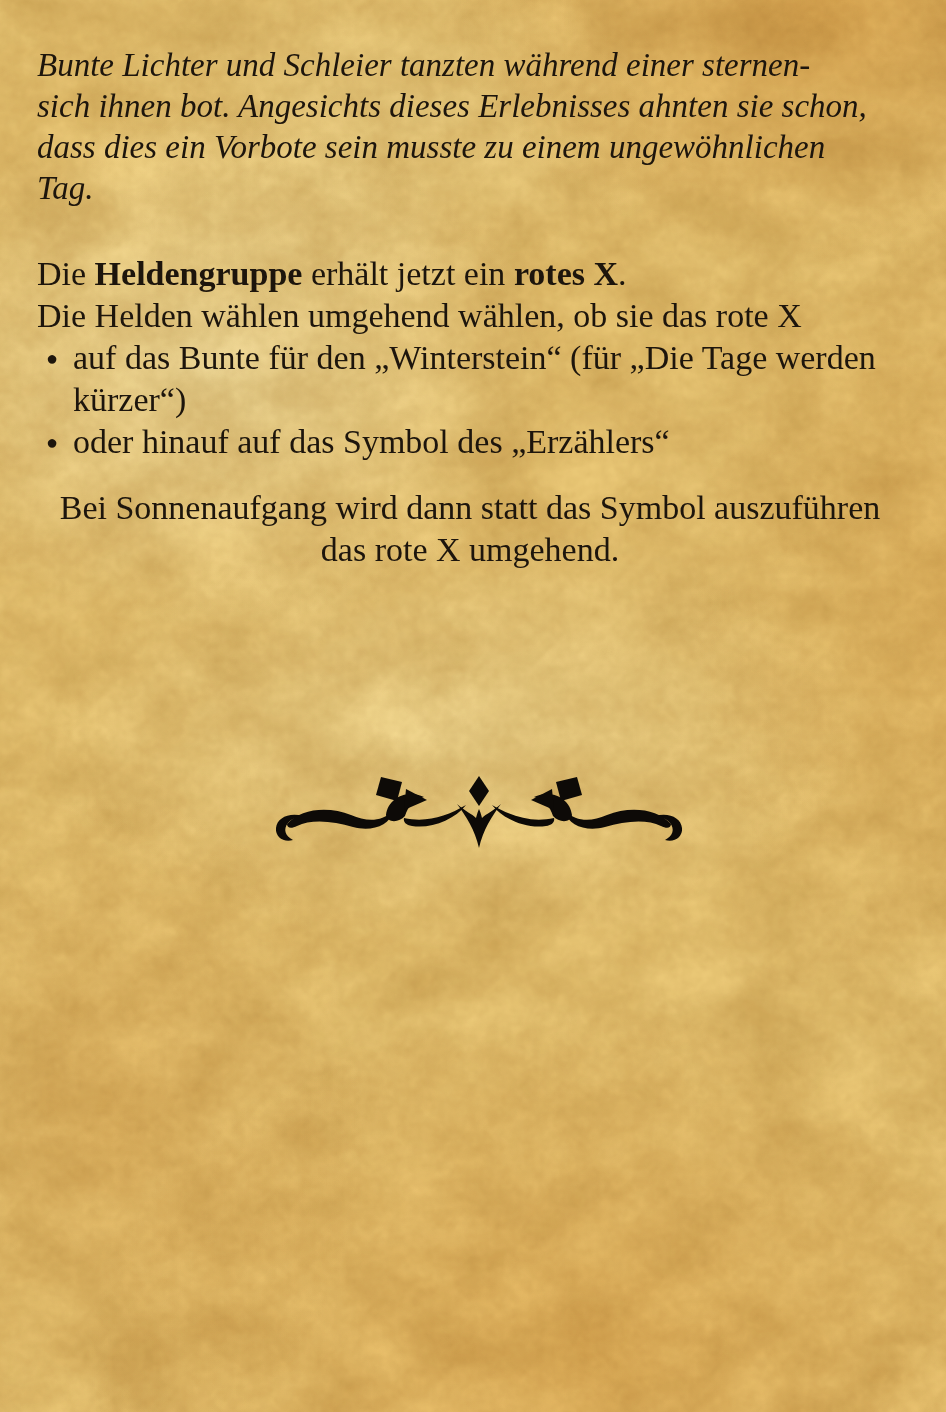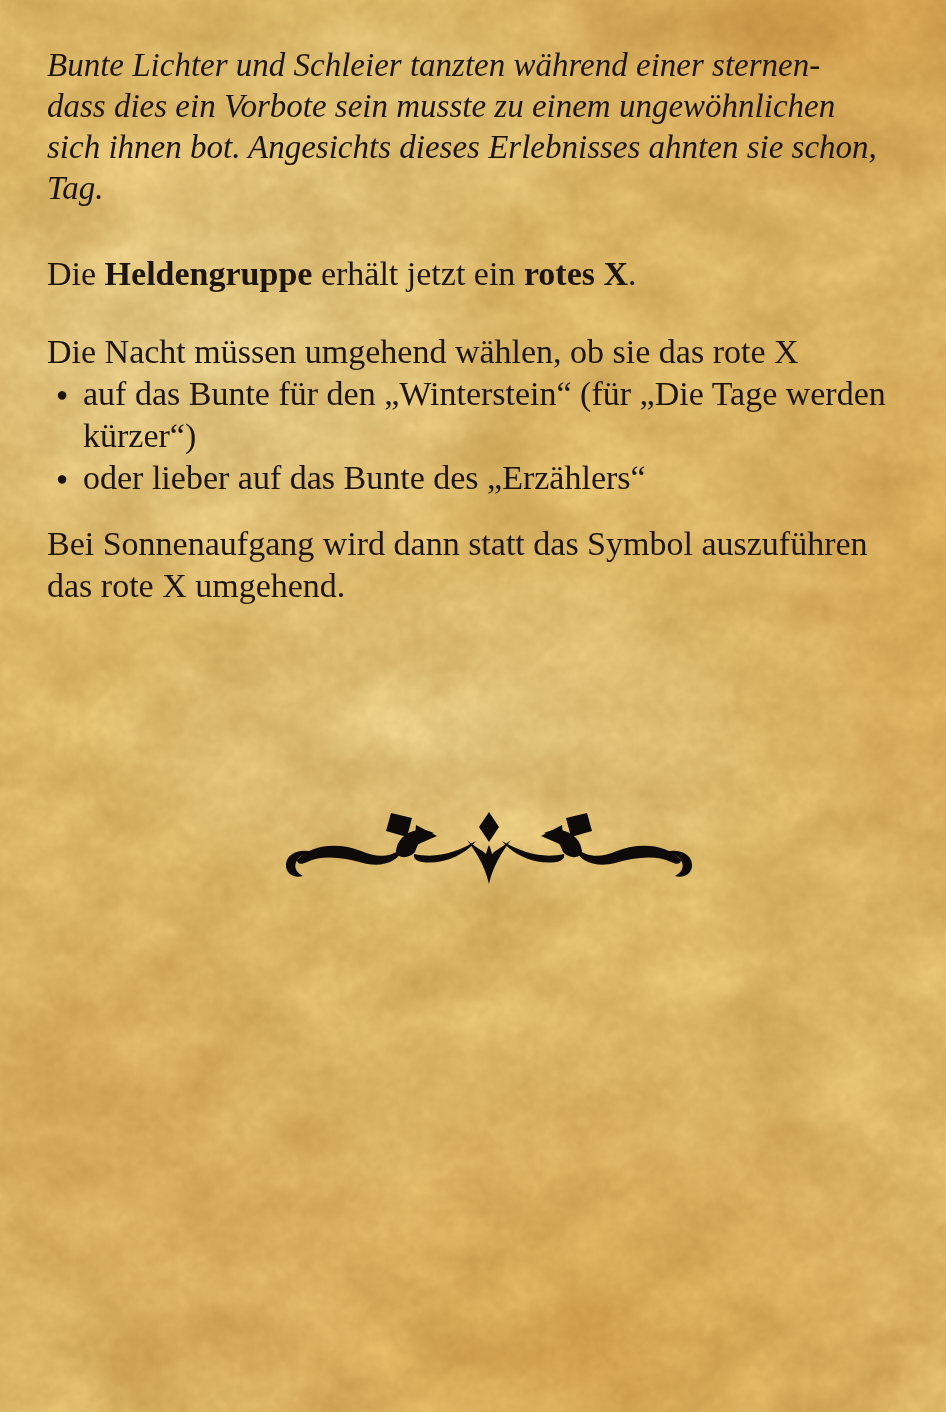--- a/index.html
+++ b/index.html
@@ -15,28 +15,28 @@
       radial-gradient(ellipse 760px 520px at 62% 96%, rgba(222,158,66,0.42), rgba(222,158,66,0) 66%),
       radial-gradient(ellipse 420px 560px at 12% 80%, rgba(210,148,62,0.28), rgba(210,148,62,0) 60%),
       radial-gradient(ellipse 560px 420px at 22% 26%, rgba(249,235,180,0.65), rgba(249,235,180,0) 62%),
       radial-gradient(ellipse 680px 340px at 48% 52%, rgba(248,232,172,0.48), rgba(248,232,172,0) 62%),
       radial-gradient(ellipse 500px 300px at 40% 9%,  rgba(246,226,158,0.45), rgba(246,226,158,0) 60%),
       #ecca78;
   }
   .texture{position:absolute;inset:0;width:100%;height:100%;mix-blend-mode:multiply;opacity:.34;pointer-events:none;}
   .grain{position:absolute;inset:0;width:100%;height:100%;mix-blend-mode:multiply;opacity:.12;pointer-events:none;}
   .content{
-    position:absolute;left:47px;top:45px;width:866px;
+    position:absolute;left:37px;top:45px;width:866px;
     color:#1d150c;font-size:34px;line-height:42px;
   }
   .line{white-space:nowrap;}
   .intro{font-style:italic;line-height:41px;font-size:33px;margin-bottom:44px;}
-  .award{margin-bottom:36px;}
+  .award{}
   .choice{margin-bottom:24px;}
-  .sunrise{margin-bottom:0;}
+  .sunrise{margin-bottom:0;text-align:center;}
   b{font-weight:bold;}
   .bullet-row{display:flex;}
   .bullet{
     flex:0 0 36px;padding-left:9px;box-sizing:border-box;
     font-size:20px;line-height:42px;
   }
   .cont-line{margin-left:36px;white-space:nowrap;}
   .flourish-wrap{margin-top:199px;width:420px;margin-left:auto;margin-right:auto;position:relative;left:9px;}
   .flourish-wrap svg{display:block;}
 </style>
@@ -58,39 +58,39 @@
       <feTurbulence type="fractalNoise" baseFrequency="0.09 0.09" numOctaves="2" seed="11" result="n2"></feTurbulence>
       <feColorMatrix in="n2" type="matrix" values="0 0 0 0 0.40  0 0 0 0 0.26  0 0 0 0 0.08  0.8 0.8 0.8 0 -0.7"></feColorMatrix>
     </filter>
     <rect width="100%" height="100%" filter="url(#fine)"></rect>
   </svg>
 
   <div class="content">
 
     <div class="intro">
       <div class="line">Bunte Lichter und Schleier tanzten während einer sternen-</div>
+      <div class="line">sich ihnen bot. Angesichts dieses Erlebnisses ahnten sie schon,</div>
       <div class="line">dass dies ein Vorbote sein musste zu einem ungewöhnlichen</div>
-      <div class="line">sich ihnen bot. Angesichts dieses Erlebnisses ahnten sie schon,</div>
       <div class="line">Tag.</div>
     </div>
 
     <div class="award">
       <div class="line"><span>Die </span><b>Heldengruppe</b><span> erhält jetzt ein </span><b>rotes X</b><span>.</span></div>
     </div>
 
     <div class="choice">
-      <div class="line">Die Nacht müssen umgehend wählen, ob sie das rote X</div>
+      <div class="line">Die Helden wählen umgehend wählen, ob sie das rote X</div>
       <div class="bullet-row">
         <span class="bullet">●</span>
         <span class="line">auf das Bunte für den „Winterstein“ (für „Die Tage werden</span>
       </div>
       <div class="cont-line">kürzer“)</div>
       <div class="bullet-row">
         <span class="bullet">●</span>
-        <span class="line">oder lieber auf das Bunte des „Erzählers“</span>
+        <span class="line">oder hinauf auf das Symbol des „Erzählers“</span>
       </div>
     </div>
 
     <div class="sunrise">
       <div class="line">Bei Sonnenaufgang wird dann statt das Symbol auszuführen</div>
       <div class="line">das rote X umgehend.</div>
     </div>
 
     <div class="flourish-wrap">
       <svg width="420" height="80" viewBox="0 0 420 80" xmlns="http://www.w3.org/2000/svg" fill="#0d0a07">

